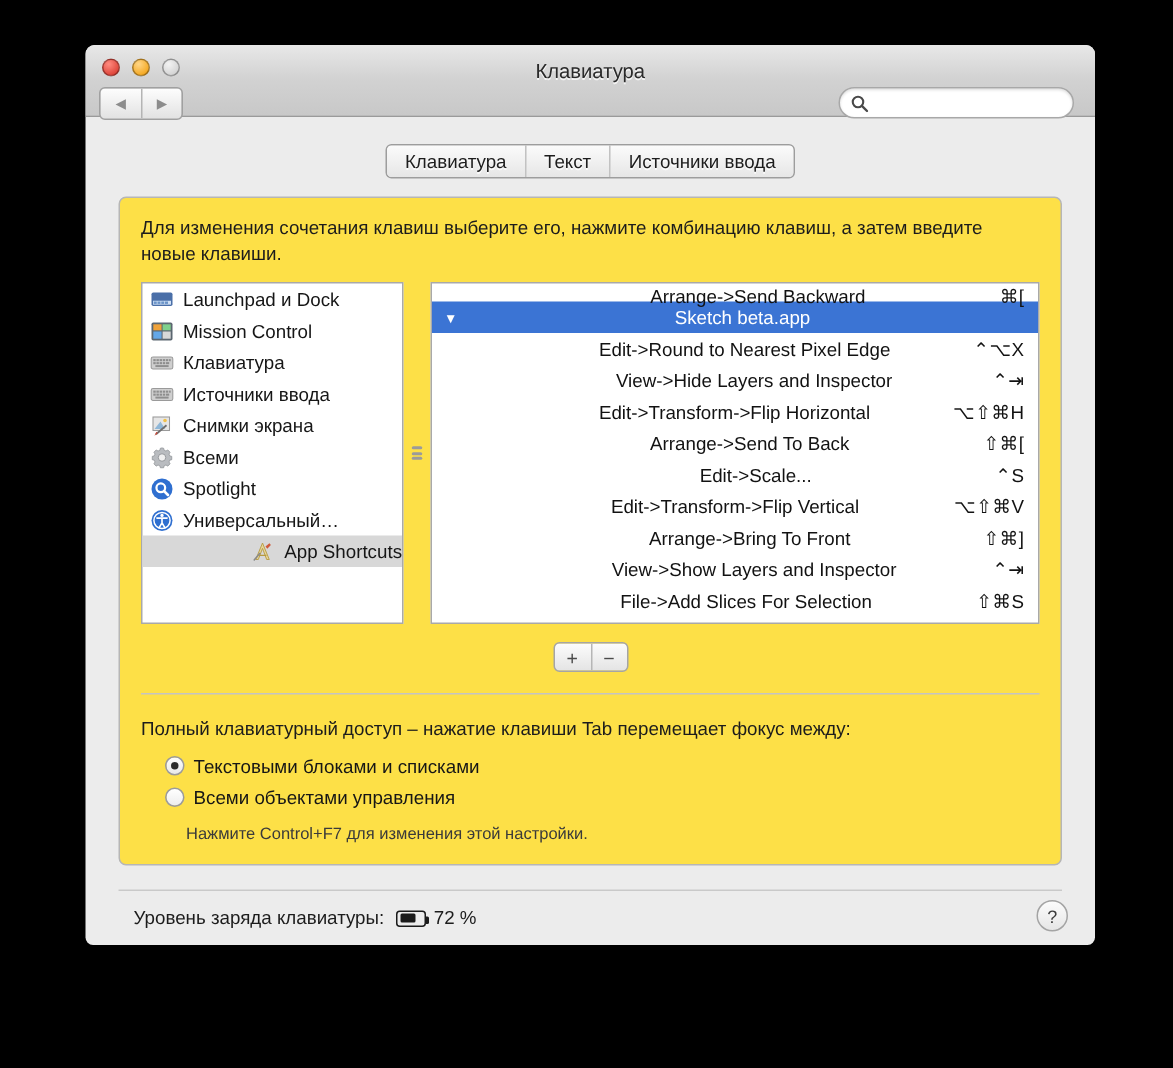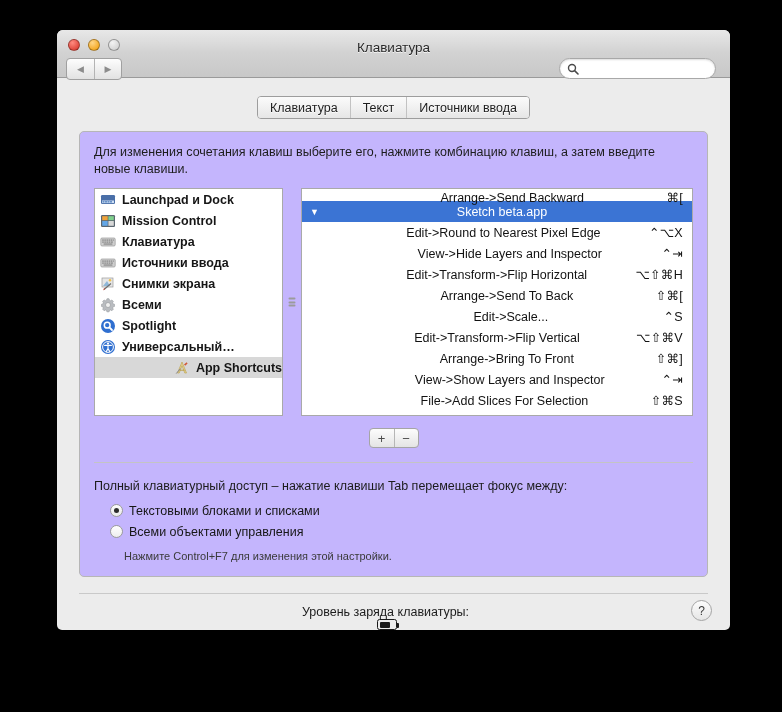--- a/index.html
+++ b/index.html
@@ -111,40 +111,40 @@
     color: #fff;
     background: linear-gradient(to bottom, #8e8e8e, #6f6f6f);
     text-shadow: 0 -1px 0 rgba(0,0,0,0.35);
     border-left-color: #7a7a7a;
   }
 
   .panel {
     margin-top: 12px;
     border: 1px solid #b6b6b6;
     border-radius: 5px;
-    background: #c4b5fd;
+    background: #fde047;
     padding: 12px 14px 14px 14px;
   }
 
   .hint {
     font-size: 12.5px; color: #1c1c1c; line-height: 17px;
     margin-bottom: 10px; max-width: 580px;
   }
 
   
   .panes { display: flex; height: 228px; }
 
   .listbox {
     background: #fff;
     border: 1px solid #a9a9a9;
     overflow: hidden;
     position: relative;
   }
 
-  .sidebar { width: 189px; font-weight: bold; }
+  .sidebar { width: 175px; }
   .side-row {
     display: flex; align-items: center;
     height: 21px; padding-left: 5px;
     font-size: 12.5px; color: #161616;
   }
   .side-row.selected { background: #d8d8d8; justify-content: flex-end; }
   .side-ico {
     width: 16px; height: 16px; margin-right: 6px;
     flex: 0 0 16px;
     display: flex; align-items: center; justify-content: center;
@@ -215,22 +215,22 @@
   .radio.on::after {
     content: ''; width: 5px; height: 5px; border-radius: 50%; background: #2b2b2b;
   }
   .radio-row span { font-size: 12.5px; color: #161616; }
   .note { font-size: 11px; color: #3a3a3a; margin-top: 8px; padding-left: 30px; }
 
   
   .footer-rule { height: 1px; background: #c9c9c9; margin-top: 16px; }
   .footer {
     position: relative;
-    padding: 11px 22px 0 6px;
-    display: flex; align-items: center; flex-direction: column;
+    padding: 11px 22px 0 32px;
+    display: flex; align-items: center;
   }
   .footer .label { font-size: 12.5px; color: #1c1c1c; }
   .battery {
     width: 20px; height: 11px; margin: 0 5px 0 8px;
     border: 1.4px solid #1a1a1a; border-radius: 2.5px;
     position: relative; display: flex; align-items: center;
   }
   .battery::after {
     content: ''; position: absolute; right: -3px; top: 3px;
     width: 2px; height: 5px; background: #1a1a1a; border-radius: 0 1px 1px 0;

